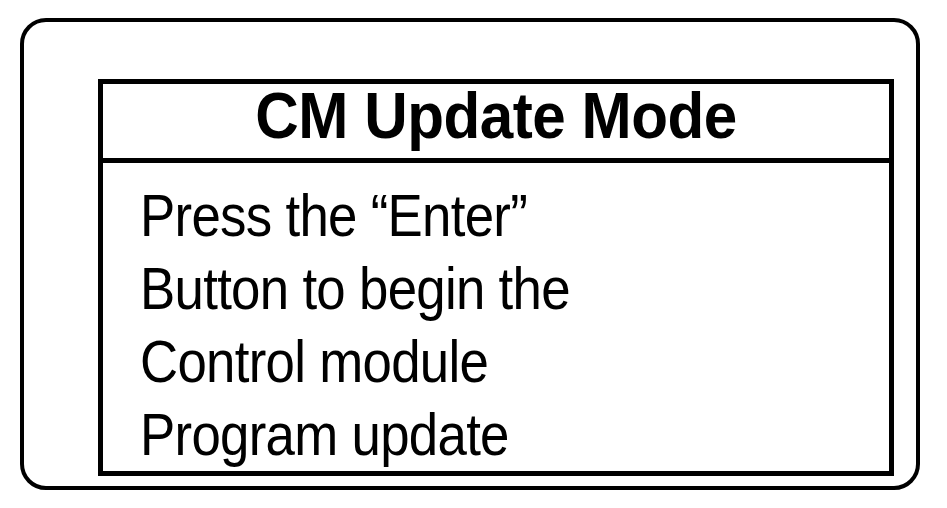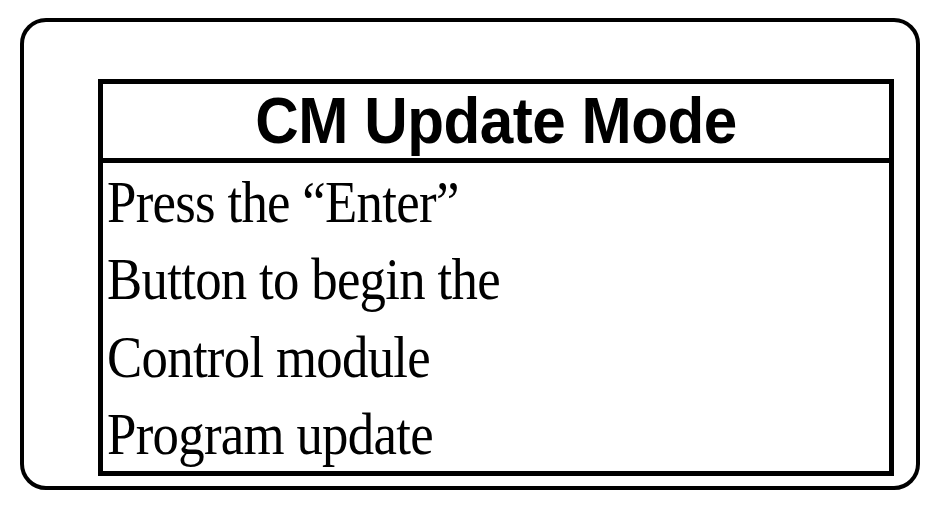--- a/index.html
+++ b/index.html
@@ -41,43 +41,41 @@
     display: flex;
     flex-direction: column;
   }
 
   
   .lcd-titlebar {
     height: 79px;
     box-sizing: border-box;
     border-bottom: 5px solid #000000;
     display: flex;
-    align-items: center;
     justify-content: center;
     flex: 0 0 auto;
   }
   .lcd-title {
     font-size: 64px;
     font-weight: bold;
     line-height: 1;
     letter-spacing: -0.5px;
     text-align: center;
     white-space: nowrap;
     transform: scaleX(0.94);
   }
 
   
   .lcd-body {
     flex: 1 1 auto;
-    padding: 3px 0 0 4px;
+    padding: 3px 0 0 37px;
     box-sizing: border-box;
     display: flex;
     flex-direction: column;
-    justify-content: space-between;
-    font-family: Liberation Serif, serif;
+    justify-content: flex-end;
   }
   .lcd-line {
     font-size: 60px;
     font-weight: normal;
     line-height: 73px;
     height: 73px;
     white-space: nowrap;
     text-align: left;
     letter-spacing: -0.8px;
     transform: scaleX(0.88);

